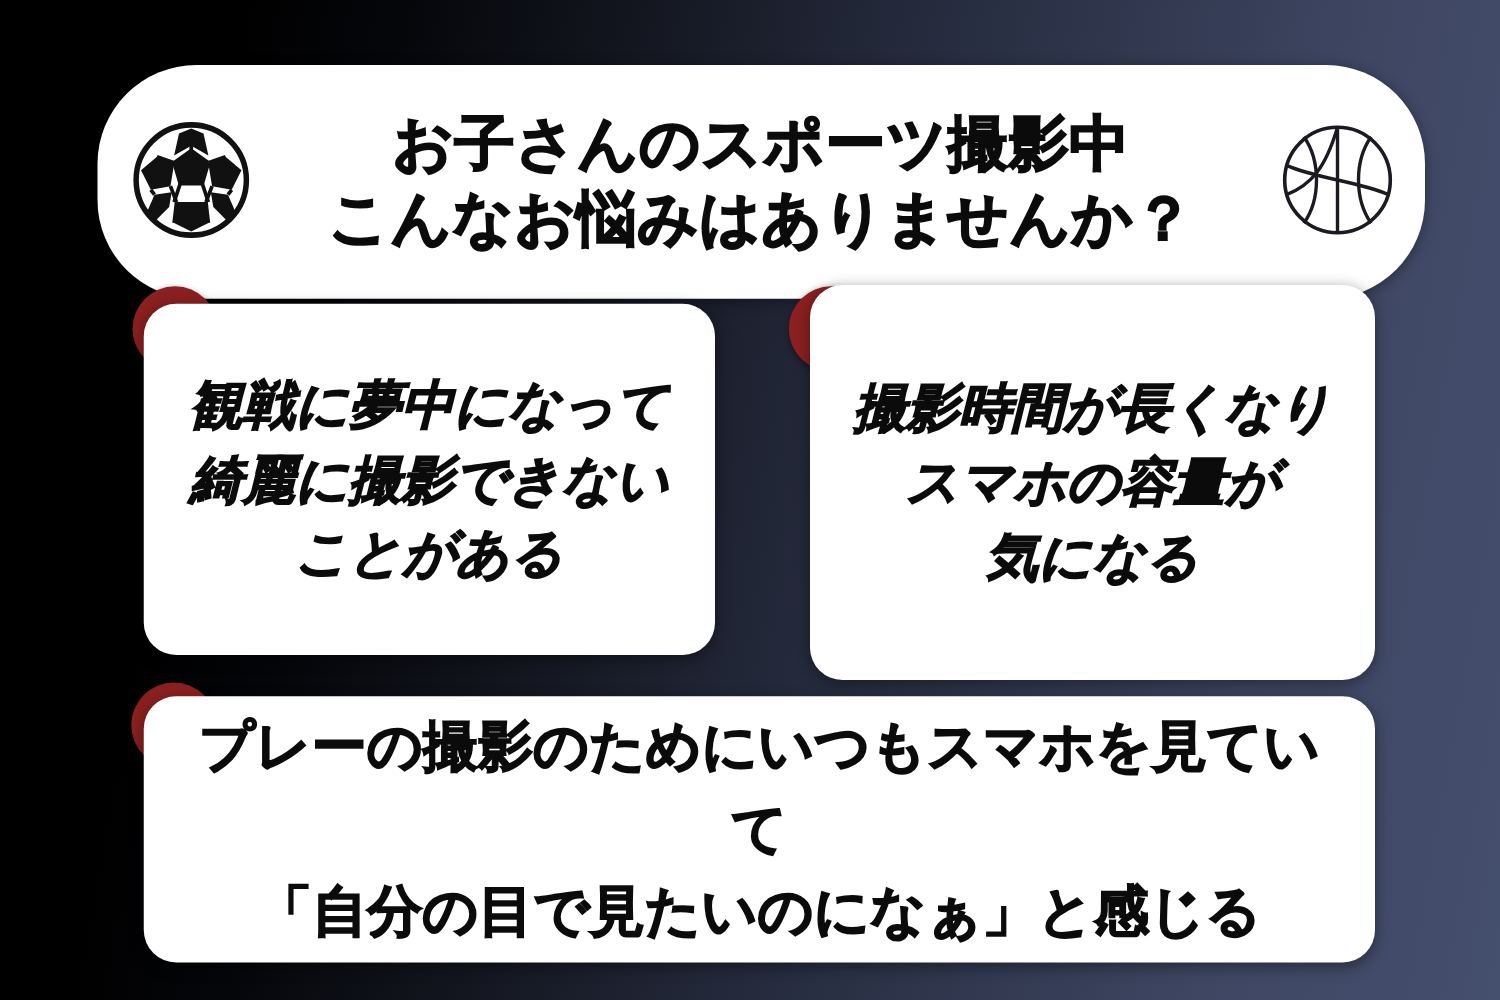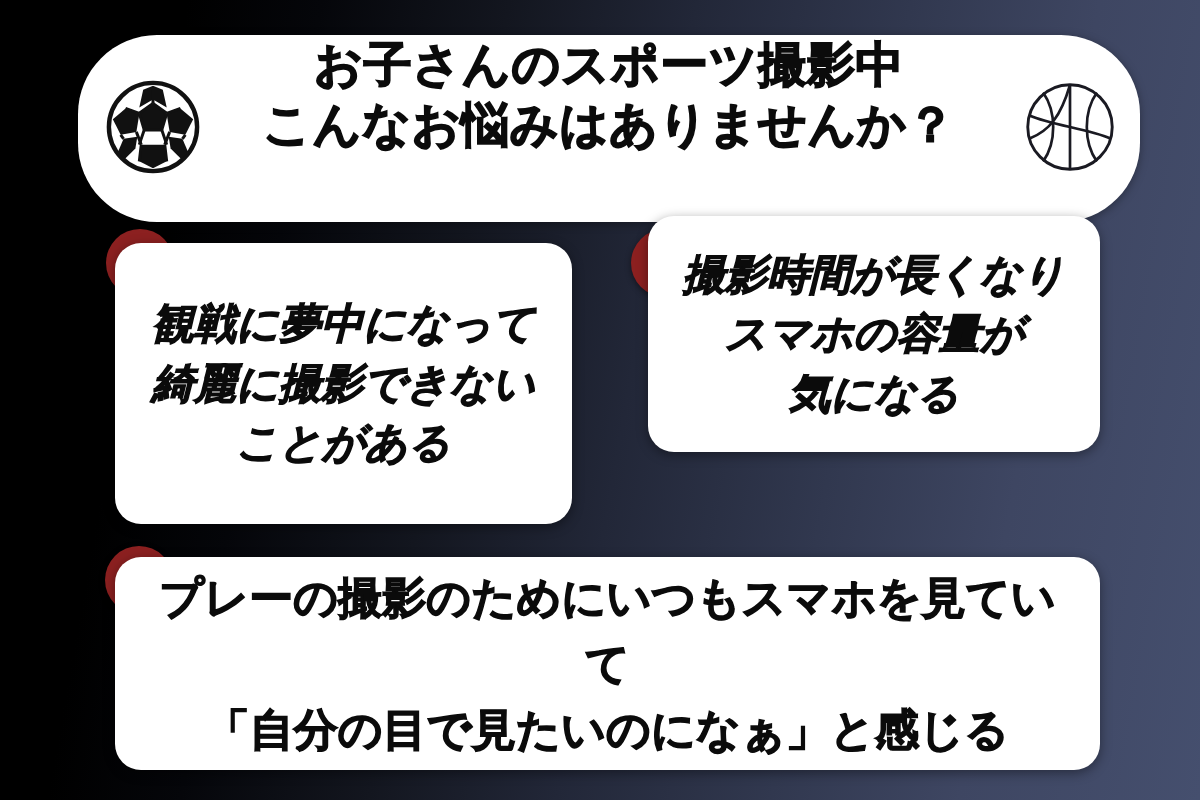--- a/index.html
+++ b/index.html
@@ -30,27 +30,27 @@
         #31384f 68%,
         #3e4662 82%,
         #454f6e 100%);
     overflow: hidden;
   }
 
   
   .header-panel {
     position: absolute;
     left: 78px;
-    top: 35px;
+    top: 52px;
     width: 1062px;
     height: 187px;
     background: #ffffff;
     border-radius: 79px;
     display: flex;
-    align-items: flex-start;
+    align-items: center;
     justify-content: center;
     box-shadow: 0 2px 10px rgba(0,0,0,0.35);
   }
 
   .header-title {
     text-align: center;
     color: #0b0b0b;
     font-weight: 900;
     font-size: 48px;
     line-height: 1.24;
@@ -73,21 +73,21 @@
     position: absolute;
     background: #ffffff;
     border-radius: 26px;
     box-shadow: 0 3px 12px rgba(0,0,0,0.4);
     display: flex;
     align-items: center;
     justify-content: center;
   }
 
   .card-1 { left: 115px; top: 243px; width: 457px; height: 281px; }
-  .card-2 { left: 648px; top: 216px; width: 452px; height: 236px; }
+  .card-2 { left: 648px; top: 228px; width: 452px; height: 316px; }
   .card-3 { left: 115px; top: 557px; width: 985px; height: 213px; }
 
   .bullet-dot {
     position: absolute;
     width: 68px;
     height: 68px;
     border-radius: 50%;
     background: #8c2020;
     box-shadow: 0 2px 6px rgba(0,0,0,0.45);
   }

